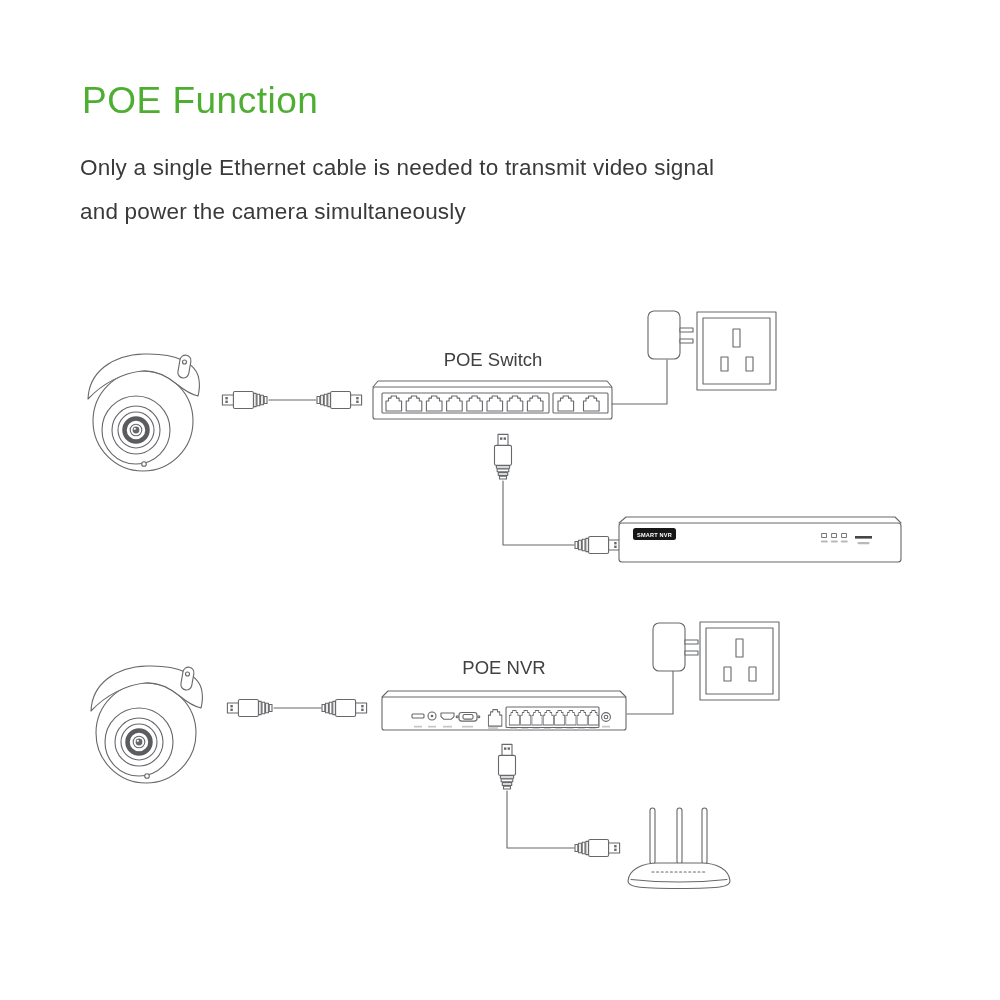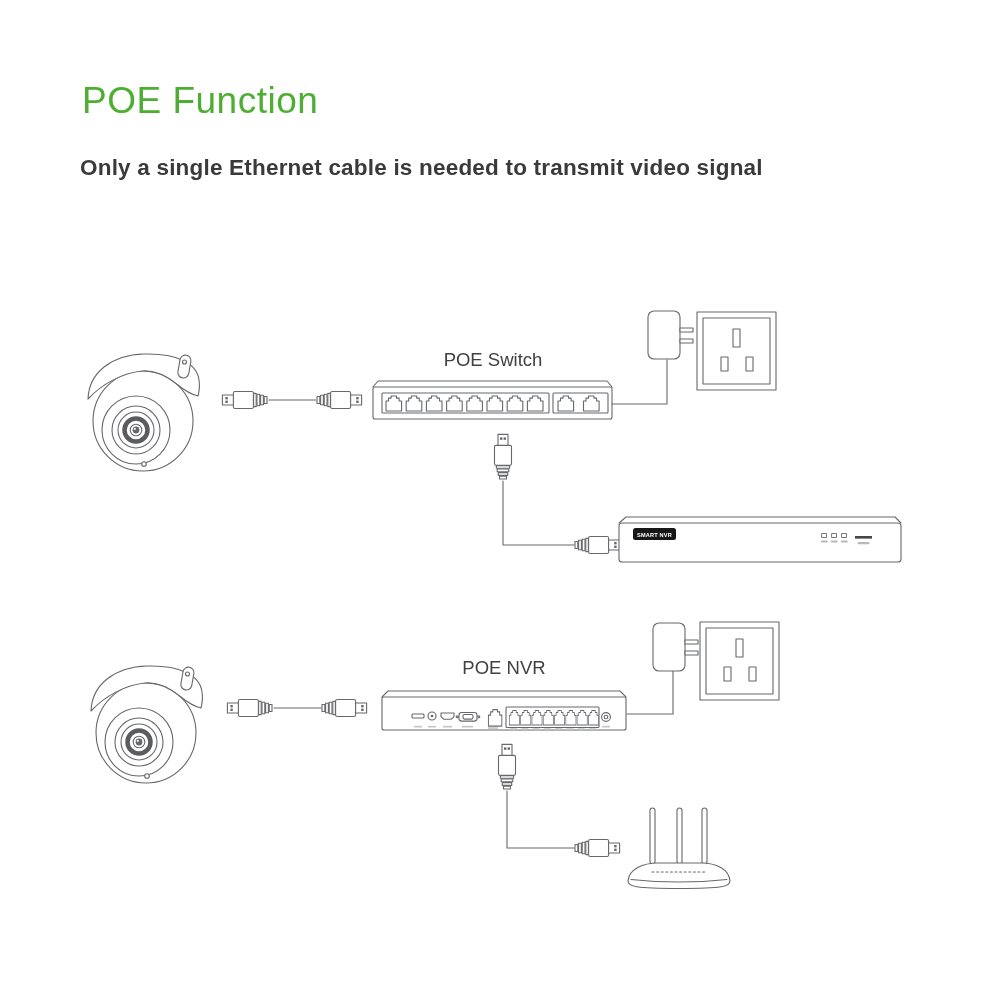--- a/index.html
+++ b/index.html
@@ -2,32 +2,33 @@
 <html><head>
 <meta charset="utf-8">
 <style>
   html,body{margin:0;padding:0;background:#ffffff;}
   body{width:1000px;height:1000px;position:relative;overflow:hidden;
        font-family:"Liberation Sans", sans-serif;}
   .page-title{position:absolute;left:82px;top:80px;font-size:37px;
               color:#4dae32;letter-spacing:0.5px;text-align:center;}
   .subtitle{position:absolute;left:80px;top:146px;font-size:22.5px;
             color:#3a3a3a;letter-spacing:0.2px;}
-  .subtitle div{height:44px;line-height:44px;font-weight:bold;}
+  .subtitle div{height:44px;line-height:44px;}
   svg.art{position:absolute;left:0;top:0;width:1000px;height:1000px;}
   text.dev-label{font-family:"Liberation Sans",sans-serif;font-size:18.5px;fill:#414141;}
   text.badge-label{font-family:"Liberation Sans",sans-serif;font-size:5.6px;fill:#ffffff;
                    font-weight:bold;letter-spacing:0.2px;}
 </style>
 </head>
 <body>
 
 <div class="page-title">POE Function</div>
 <div class="subtitle">
   <div>Only a single Ethernet cable is needed to transmit video signal</div>
+  <div>and power the camera simultaneously</div>
 </div>
 
 <svg class="art" viewBox="0 0 1000 1000">
   <defs>
 
     <g id="plug-right">
       <path d="M1,5.5 h2.8 v7 h-2.8 z" fill="#ffffff"></path>
       <path d="M4.6,4.3 h2.8 v9.4 h-2.8 z" fill="#ffffff"></path>
       <path d="M8.2,3.2 h2.8 v11.6 h-2.8 z" fill="#ffffff"></path>
       <path d="M11.8,2.4 h2.6 v13.2 h-2.6 z" fill="#ffffff"></path>

